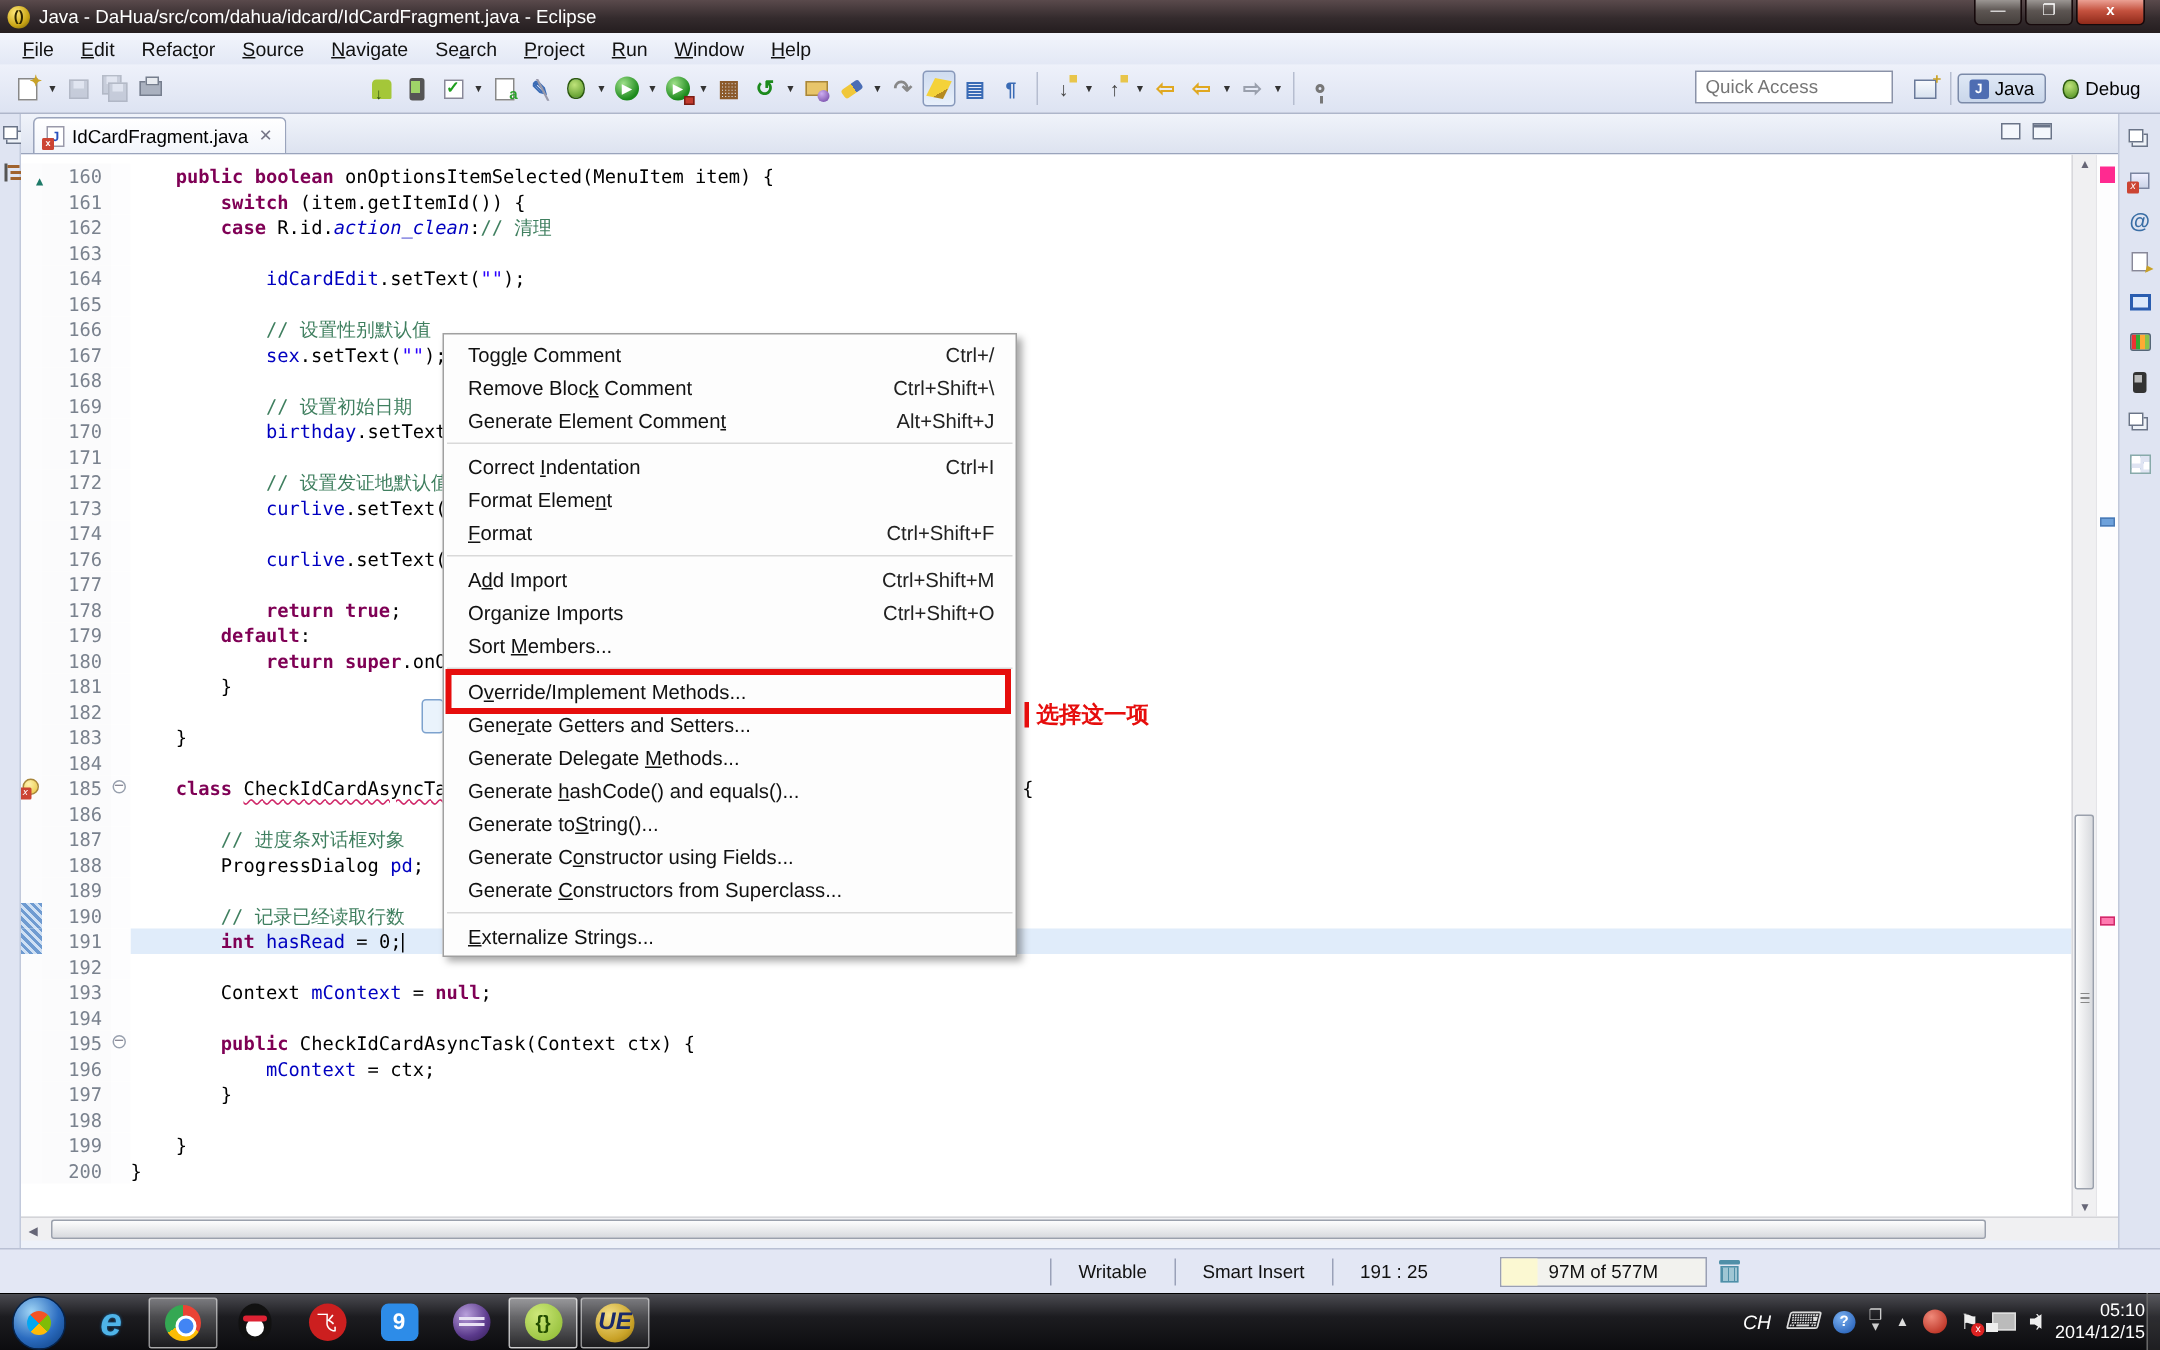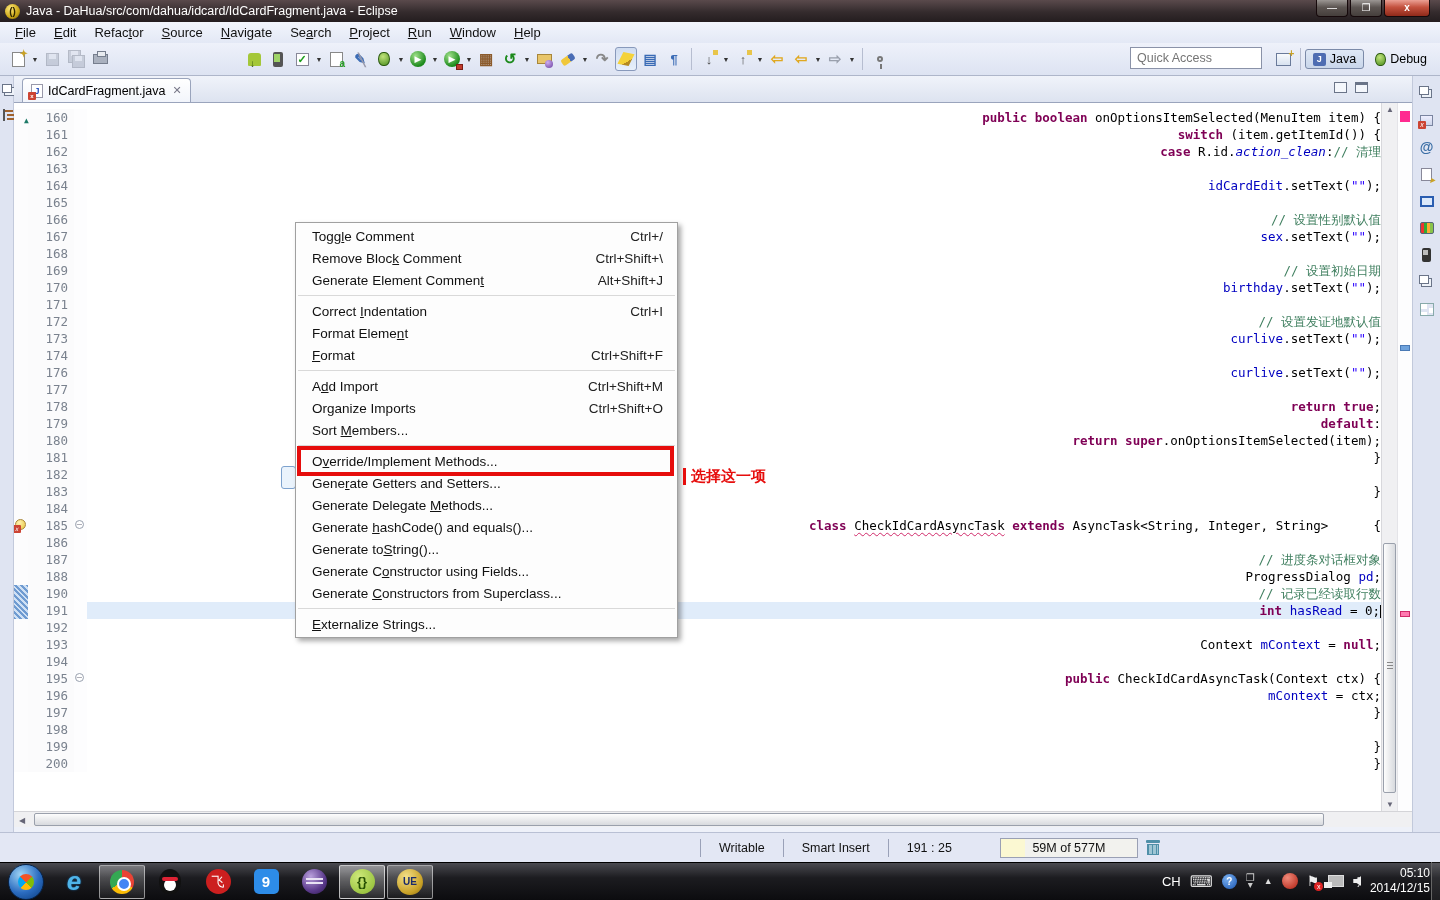--- a/index.html
+++ b/index.html
@@ -111,21 +111,21 @@
 
   
   .code-wrap { position:relative; height:708px; background:#fff; overflow:hidden; display:flex; }
   .code-pane { padding-top:6px; font-family:"DejaVu Sans Mono",monospace; font-size:12.5px; line-height:17px; flex:1; }
   .row { display:flex; height:17px; white-space:pre; }
   .mcol { width:14px; background:#fcfcfd; position:relative; flex:none; }
   .mcol.selm { background:repeating-linear-gradient(45deg,#6f9bd1 0 2px,#cfe0f4 2px 4px); }
   .ln { width:46px; flex:none; text-align:right; padding-right:6px; color:#7a828e; background:#fbfbfc; position:relative; }
   .fd { width:13px; flex:none; background:#fdfdfe; position:relative; }
   .fdm { position:absolute; left:1px; top:3px; width:9px; height:9px; border:1px solid #98a0ae; border-radius:50%; color:#667; font-size:9px; line-height:7px; text-align:center; background:#fff; }
-  .codeln { flex:1;text-align:right; }
+  .codeln { flex:1; }
   .row.cur .codeln { background:#e0ecfa; }
   .upmark { color:#1e7a68; font-size:8px; position:absolute; left:-4px; top:3px; }
   .bulb { position:absolute; left:1px; top:2px; width:11px; height:11px; border-radius:50%; background:radial-gradient(circle at 35% 30%,#fff3b0,#e8c33a); border:1px solid #a8863a; }
   .bulb:after { content:"x"; position:absolute; left:-3px; bottom:-4px; width:8px; height:8px; background:#c43; color:#fff; font-size:6px; line-height:8px; text-align:center; border-radius:1px; }
   .tk { color:#7f0055; font-weight:bold; } .tt { color:#000; } .tc { color:#3f7f5f; }
   .ts { color:#2a00ff; } .tf { color:#0000c0; } .tsf { color:#0000c0; font-style:italic; }
   .terr { color:#000; text-decoration:underline wavy #d02a6a 1px; text-underline-offset:2px; }
   .caret { display:inline-block; width:1px; height:13px; background:#000; vertical-align:middle; }
 
   .vscroll { width:16px; flex:none; background:#f0f0f2; border-left:1px solid #d8d8dc; position:relative; }
@@ -182,24 +182,24 @@
   .chrome-g:after { content:""; position:absolute; left:7px; top:7px; width:10px; height:10px; border-radius:50%; background:#4285f4; border:2px solid #fff; }
   .qq-g { width:22px; height:25px; border-radius:50% 50% 45% 45%; background:#111; position:relative; }
   .qq-g:after { content:""; position:absolute; left:5px; top:10px; width:12px; height:12px; border-radius:50%; background:#fff; }
   .qq-g:before { content:""; position:absolute; left:3px; top:8px; width:16px; height:4px; border-radius:2px; background:#d23; z-index:2; }
   .red-g { width:25px; height:25px; border-radius:50%; background:#cc1f1f; color:#fff; font-size:13px; display:flex; align-items:center; justify-content:center; }
   .blue-g { width:25px; height:25px; border-radius:5px; background:#2d8ce8; color:#fff; font-size:15px; font-weight:bold; display:flex; align-items:center; justify-content:center; }
   .ecl-g { width:25px; height:25px; border-radius:50%; background:radial-gradient(circle at 35% 30%,#b9a0dc,#5b3a8c 60%,#2e1a4e); position:relative; overflow:hidden; }
   .ecl-g:after { content:""; position:absolute; left:4px; top:9px; width:17px; height:8px;
     background:repeating-linear-gradient(#e8e2f4 0 2px,transparent 2px 4px); }
   .brace-g { width:25px; height:25px; border-radius:50%; background:radial-gradient(circle at 35% 30%,#cde87a,#8ab82e); color:#234d00; font-size:13px; font-weight:bold; display:flex; align-items:center; justify-content:center; }
-  .ue-g { width:26px; height:26px; border-radius:50%; background:radial-gradient(circle at 35% 30%,#f4e08a,#c9a227 65%,#8a6a10); color:#1a2a6a; font-size:10px; font-weight:bold; display:flex; align-items:center; justify-content:center; }
+  .ue-g { width:26px; height:26px; border-radius:50%; background:radial-gradient(circle at 35% 30%,#f4e08a,#c9a227 65%,#8a6a10); color:#1a2a6a; font-size:16px; font-weight:bold; font-style:italic; display:flex; align-items:center; justify-content:center; }
 
   .tray { position:absolute; right:10px; top:862px; height:38px; display:flex; align-items:center; gap:9px; color:#fff; }
-  .trayic { font-size:13px; display:flex; align-items:center; justify-content:center; }
+  .trayic { font-size:13px; display:flex; align-items:center; justify-content:center;font-style:italic; }
   .kbd-g { font-size:16px; color:#ddd; }
   .help-g { width:15px; height:15px; border-radius:50%; background:radial-gradient(circle at 35% 30%,#7ab0f0,#1a55b0); color:#fff; font-size:10px; font-weight:bold; display:flex; align-items:center; justify-content:center; }
   .uparrow { color:#ddd; font-size:9px; }
   .winr { color:#ccc; font-size:10px; display:flex; flex-direction:column; align-items:center; line-height:7px; }
   .redtray { width:16px; height:16px; border-radius:50%; background:radial-gradient(circle at 35% 30%,#f08a7a,#b01e10); }
   .flag-g { position:relative; color:#eee; font-size:14px; }
   .flag-g:after { content:"x"; position:absolute; right:-4px; bottom:-2px; width:9px; height:9px; background:#d22; border-radius:50%; color:#fff; font-size:7px; line-height:9px; text-align:center; }
   .net-g { width:16px; height:12px; border:1px solid #ddd; background:#bbb; position:relative; }
   .net-g:after { content:""; position:absolute; left:-5px; bottom:-2px; width:8px; height:6px; background:#eee; }
   .spk-g { position:relative; width:8px; height:10px; background:#eee; clip-path:polygon(0 30%,40% 30%,100% 0,100% 100%,40% 70%,0 70%); }
@@ -426,20 +426,21 @@
           <div class="row"><span class="mcol"></span><span class="ln">179</span><span class="fd"></span><span class="codeln"><span class="tt">        </span><span class="tk">default</span><span class="tt">:</span></span></div>
           <div class="row"><span class="mcol"></span><span class="ln">180</span><span class="fd"></span><span class="codeln"><span class="tt">            </span><span class="tk">return</span><span class="tt"> </span><span class="tk">super</span><span class="tt">.onOptionsItemSelected(item);</span></span></div>
           <div class="row"><span class="mcol"></span><span class="ln">181</span><span class="fd"></span><span class="codeln"><span class="tt">        }</span></span></div>
           <div class="row"><span class="mcol"></span><span class="ln">182</span><span class="fd"></span><span class="codeln"></span></div>
           <div class="row"><span class="mcol"></span><span class="ln">183</span><span class="fd"></span><span class="codeln"><span class="tt">    }</span></span></div>
           <div class="row"><span class="mcol"></span><span class="ln">184</span><span class="fd"></span><span class="codeln"></span></div>
           <div class="row"><span class="mcol"><i class="bulb"></i></span><span class="ln">185</span><span class="fd"><i class="fdm">–</i></span><span class="codeln"><span class="tt">    </span><span class="tk">class</span><span class="tt"> </span><span class="terr">CheckIdCardAsyncTask</span><span class="tt"> </span><span class="tk">extends</span><span class="tt"> AsyncTask&lt;String, Integer, String&gt;      {</span></span></div>
           <div class="row"><span class="mcol"></span><span class="ln">186</span><span class="fd"></span><span class="codeln"></span></div>
           <div class="row"><span class="mcol"></span><span class="ln">187</span><span class="fd"></span><span class="codeln"><span class="tt">        </span><span class="tc">// 进度条对话框对象</span></span></div>
           <div class="row"><span class="mcol"></span><span class="ln">188</span><span class="fd"></span><span class="codeln"><span class="tt">        ProgressDialog </span><span class="tf">pd</span><span class="tt">;</span></span></div>
+          <div class="row"><span class="mcol"></span><span class="ln">189</span><span class="fd"></span><span class="codeln"></span></div>
           <div class="row"><span class="mcol selm"></span><span class="ln">190</span><span class="fd"></span><span class="codeln"><span class="tt">        </span><span class="tc">// 记录已经读取行数</span></span></div>
           <div class="row cur"><span class="mcol selm"></span><span class="ln">191</span><span class="fd"></span><span class="codeln"><span class="tt">        </span><span class="tk">int</span><span class="tt"> </span><span class="tf">hasRead</span><span class="tt"> = 0;</span><span class="caret"></span></span></div>
           <div class="row"><span class="mcol"></span><span class="ln">192</span><span class="fd"></span><span class="codeln"></span></div>
           <div class="row"><span class="mcol"></span><span class="ln">193</span><span class="fd"></span><span class="codeln"><span class="tt">        Context </span><span class="tf">mContext</span><span class="tt"> = </span><span class="tk">null</span><span class="tt">;</span></span></div>
           <div class="row"><span class="mcol"></span><span class="ln">194</span><span class="fd"></span><span class="codeln"></span></div>
           <div class="row"><span class="mcol"></span><span class="ln">195</span><span class="fd"><i class="fdm">–</i></span><span class="codeln"><span class="tt">        </span><span class="tk">public</span><span class="tt"> CheckIdCardAsyncTask(Context ctx) {</span></span></div>
           <div class="row"><span class="mcol"></span><span class="ln">196</span><span class="fd"></span><span class="codeln"><span class="tt">            </span><span class="tf">mContext</span><span class="tt"> = ctx;</span></span></div>
           <div class="row"><span class="mcol"></span><span class="ln">197</span><span class="fd"></span><span class="codeln"><span class="tt">        }</span></span></div>
           <div class="row"><span class="mcol"></span><span class="ln">198</span><span class="fd"></span><span class="codeln"></span></div>
           <div class="row"><span class="mcol"></span><span class="ln">199</span><span class="fd"></span><span class="codeln"><span class="tt">    }</span></span></div>
@@ -547,21 +548,21 @@
   <div class="statusbar">
     <div style="width:700px"></div>
     <span class="st-sep"></span>
     <span class="st-cell">Writable</span>
     <span class="st-sep"></span>
     <span class="st-cell">Smart Insert</span>
     <span class="st-sep"></span>
     <span class="st-cell">191 : 25</span>
     <div class="heap">
       <span class="used"></span>
-      <span class="txt">59M of 577M</span>
+      <span class="txt">97M of 577M</span>
     </div>
     <span class="trash">
         <span class="lid"></span>
         <span class="body"></span>
       </span>
   </div>
 
   <div class="taskbar" id="taskbar">
       <span class="orb">
         <span class="orbflag"></span>

